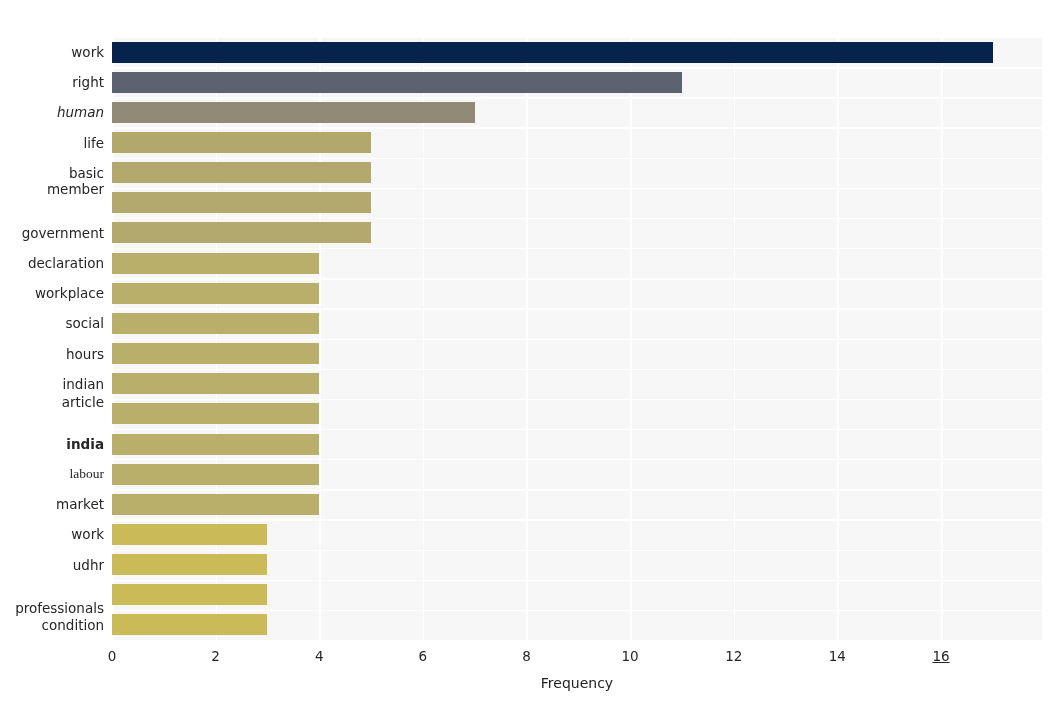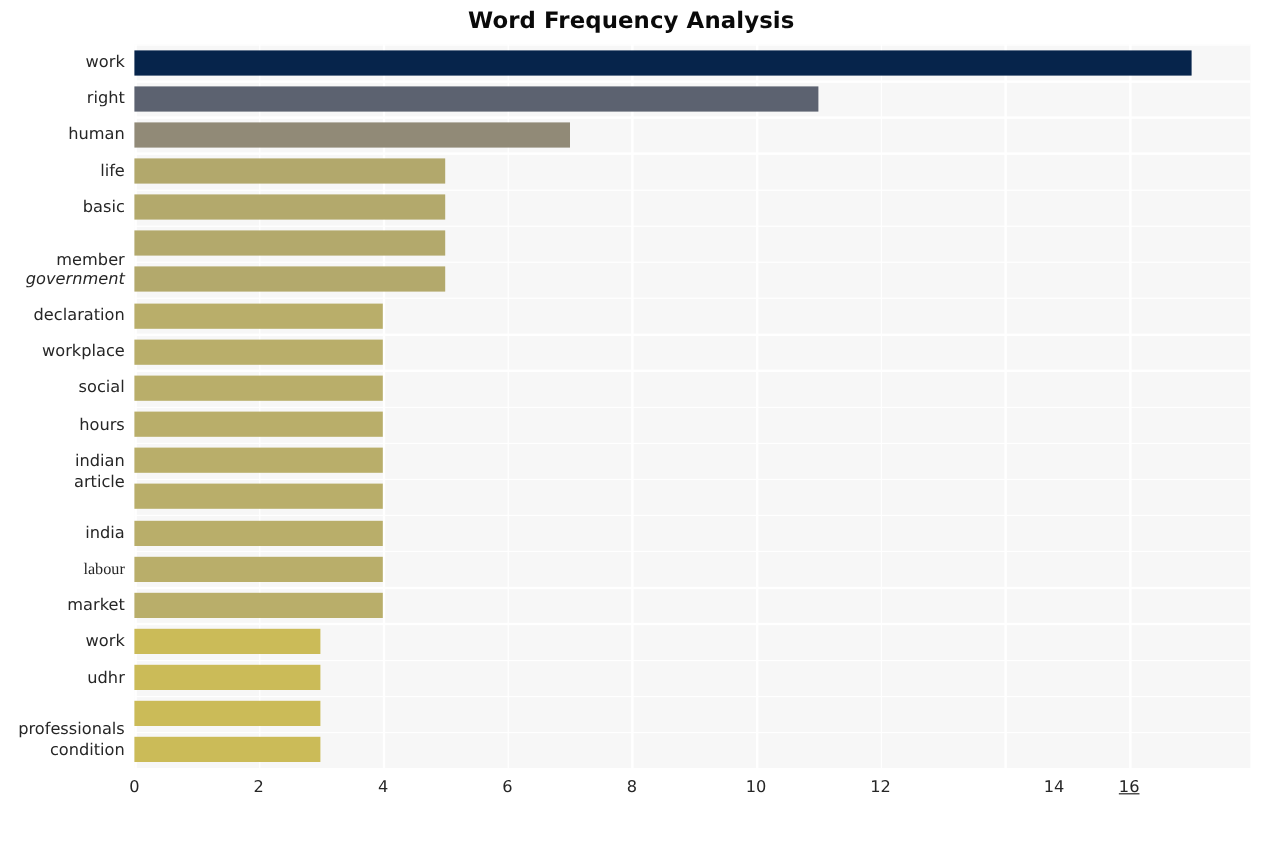--- a/index.html
+++ b/index.html
@@ -126,21 +126,20 @@
     font-size: 14px;
     color: #1f1f1f;
     font-family: "DejaVu Sans", "Liberation Sans", sans-serif;
   }
 </style>
 </head>
 <body>
 
 <div id="chart-root">
 
-  <div class="chart-title">Word Frequency Analysis</div>
 
   <div class="plot-area">
     <div class="gridlines" id="gridlines">
         <div class="vgrid" style="left: 0px;"></div>
         <div class="vgrid" style="left: 103.621px;"></div>
         <div class="vgrid" style="left: 207.242px;"></div>
         <div class="vgrid" style="left: 310.864px;"></div>
         <div class="vgrid" style="left: 414.485px;"></div>
         <div class="vgrid" style="left: 518.106px;"></div>
         <div class="vgrid" style="left: 621.727px;"></div>
@@ -188,46 +187,47 @@
         <div class="bar" title="young: 3" style="top: 486.975px; width: 155.432px; background: rgb(203, 187, 88);"></div>
         <div class="bar" title="udhr: 3" style="top: 517.125px; width: 155.432px; background: rgb(203, 187, 88);"></div>
         <div class="bar" title="professionals: 3" style="top: 547.275px; width: 155.432px; background: rgb(203, 187, 88);"></div>
         <div class="bar" title="condition: 3" style="top: 577.425px; width: 155.432px; background: rgb(203, 187, 88);"></div>
       </div>
   </div>
 
   <div class="ylabels" id="ylabels">
       <div class="ylabel" style="top: 8.075px;">work</div>
       <div class="ylabel" style="top: 38.225px; padding-left: 40px;">right</div>
-      <div class="ylabel" style="top: 68.375px;">human</div>
+      <div class="ylabel" style="top: 68.375px; font-style: italic;">human</div>
       <div class="ylabel" style="top: 98.525px;">life</div>
       <div class="ylabel" style="top: 128.675px;">basic</div>
-      <div class="ylabel" style="top: 173px;">member</div>
-      <div class="ylabel" style="top: 188.975px; font-style: italic;">government</div>
+      <div class="ylabel" style="top: 145px;">member</div>
+      <div class="ylabel" style="top: 188.975px;">government</div>
       <div class="ylabel" style="top: 219.125px;">declaration</div>
       <div class="ylabel" style="top: 249.275px;">workplace</div>
       <div class="ylabel" style="top: 279.425px; padding-left: 36px;">social</div>
       <div class="ylabel" style="top: 309.575px;">hours</div>
       <div class="ylabel" style="top: 339.725px;">indian</div>
       <div class="ylabel" style="top: 358px;">article</div>
-      <div class="ylabel" style="top: 400.025px;">india</div>
+      <div class="ylabel" style="top: 400.025px; font-weight: bold;">india</div>
       <div class="ylabel" style="top: 430.175px; font-family: Liberation Serif, serif;">labour</div>
       <div class="ylabel" style="top: 460.325px;">market</div>
       <div class="ylabel" style="top: 490.475px;">work</div>
       <div class="ylabel" style="top: 520.625px;">udhr</div>
       <div class="ylabel" style="top: 564px;">professionals</div>
       <div class="ylabel" style="top: 580.925px;">condition</div>
     </div>
 
   <div class="xlabels" id="xlabels">
       <div class="xlabel" style="left: 0px;">0</div>
       <div class="xlabel" style="left: 103.621px;">2</div>
       <div class="xlabel" style="left: 207.242px;">4</div>
       <div class="xlabel" style="left: 310.864px;">6</div>
       <div class="xlabel" style="left: 414.485px;">8</div>
       <div class="xlabel" style="left: 518.106px;">10</div>
       <div class="xlabel" style="left: 621.727px;">12</div>
-      <div class="xlabel" style="left: 725.348px; margin-left: 41px;">14</div>
+      <div class="xlabel" style="left: 725.348px;">14</div>
       <div class="xlabel" style="left: 828.969px; text-decoration: underline;">16</div>
     </div>
 
+  <div class="axis-title">Frequency</div>
 
 </div>
 
 </body></html>

